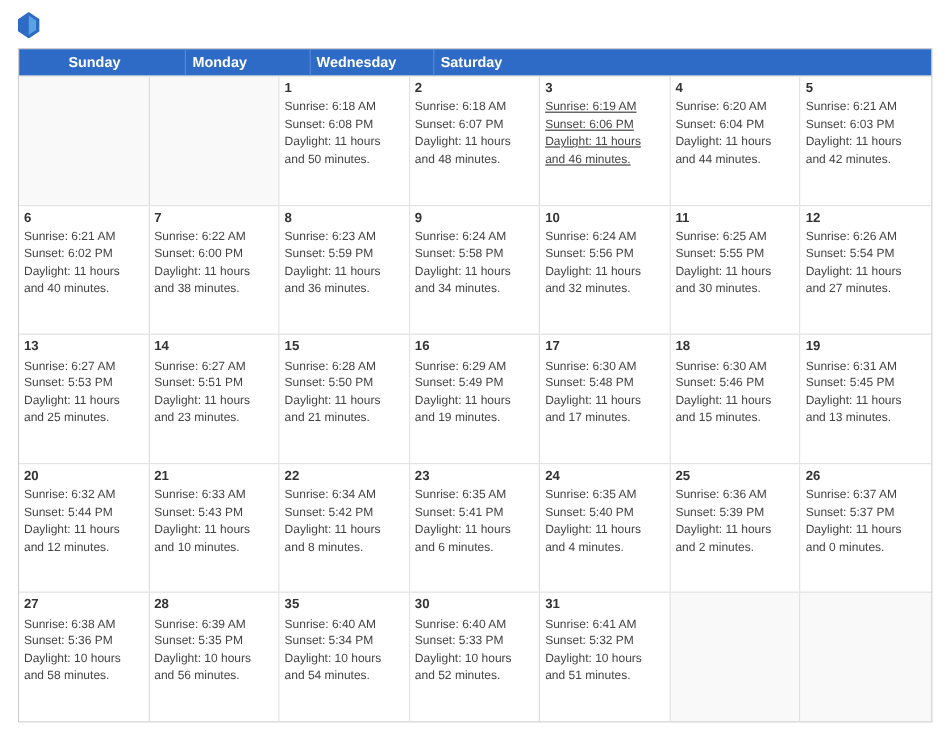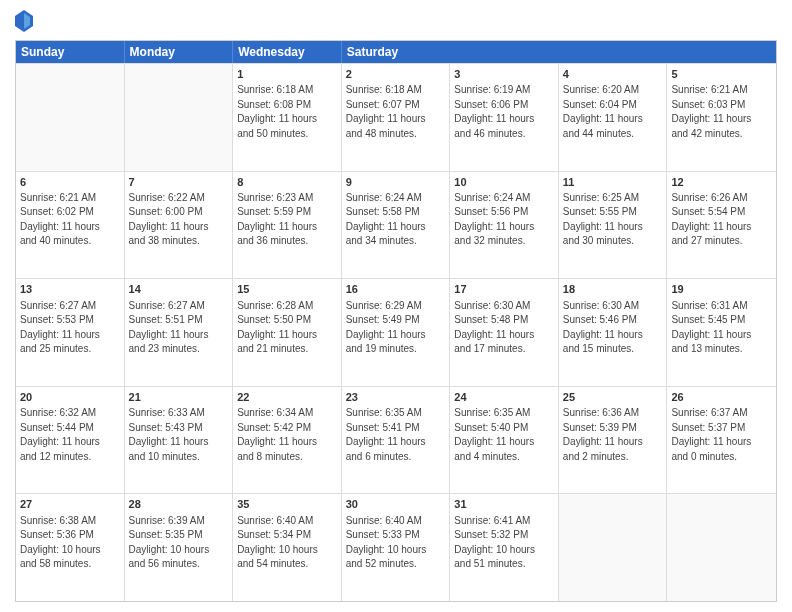--- a/index.html
+++ b/index.html
@@ -54,20 +54,21 @@
     .calendar {
       flex: 1;
       display: flex;
       flex-direction: column;
       border: 1px solid #ccc;
     }
     .cal-header {
       display: grid;
       grid-template-columns: repeat(7, 1fr);
       background: #2e6bc6;
+      padding-left: 36px;
     }
     .cal-header-cell {
       color: #fff;
       font-size: 12px;
       font-weight: bold;
       padding: 4px 5px;
       border-right: 1px solid #5588d4;
       text-align: left;
     }
     .cal-header-cell:last-child { border-right: none; }
@@ -147,21 +148,21 @@
           </div>
           <div class="cal-cell">
             <span class="day-num">2</span>
             <div class="cell-info" style="white-space: pre-line;">Sunrise: 6:18 AM
 Sunset: 6:07 PM
 Daylight: 11 hours
 and 48 minutes.</div>
           </div>
           <div class="cal-cell">
             <span class="day-num">3</span>
-            <div class="cell-info" style="white-space: pre-line;">Sunrise: 6:19 AM
+            <div class="cell-info" style="white-space: pre-line; text-decoration: underline;">Sunrise: 6:19 AM
 Sunset: 6:06 PM
 Daylight: 11 hours
 and 46 minutes.</div>
           </div>
           <div class="cal-cell">
             <span class="day-num">4</span>
             <div class="cell-info" style="white-space: pre-line;">Sunrise: 6:20 AM
 Sunset: 6:04 PM
 Daylight: 11 hours
 and 44 minutes.</div>

